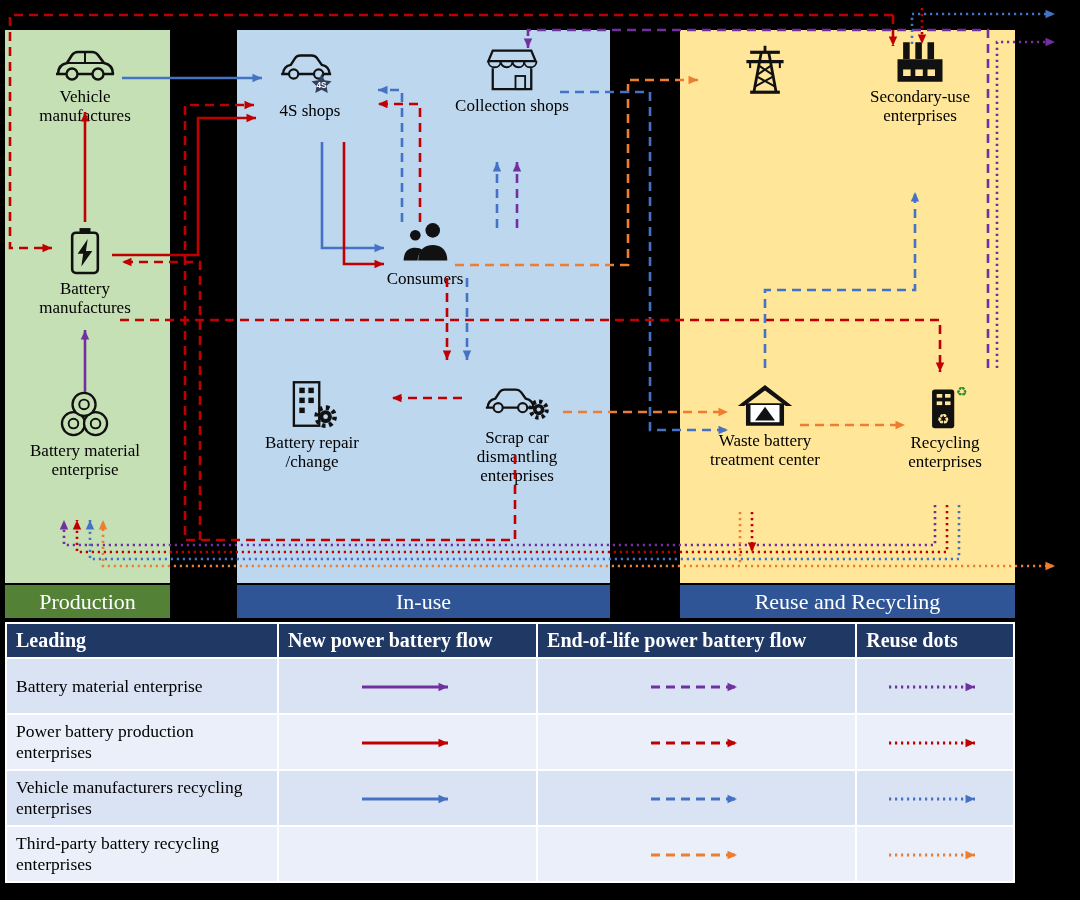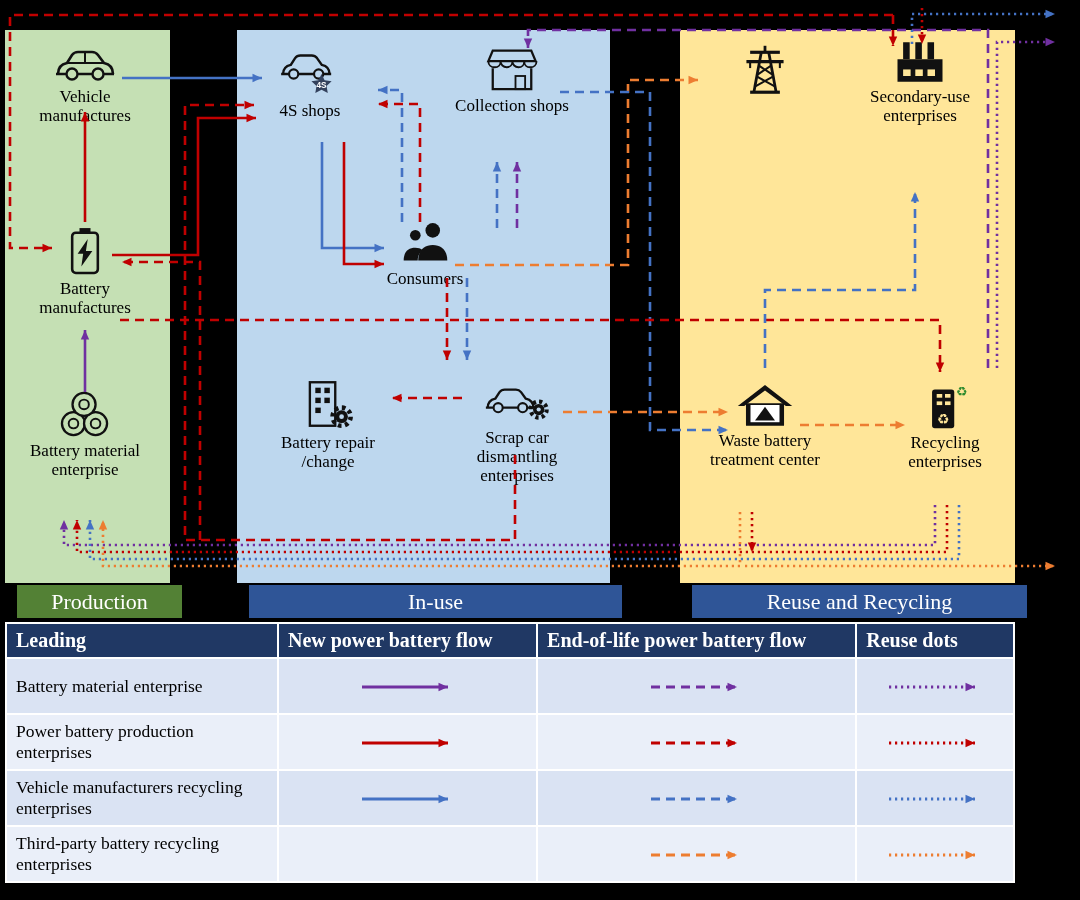--- a/index.html
+++ b/index.html
@@ -6,21 +6,21 @@
   body{width:1080px;height:900px;overflow:hidden;font-family:"Liberation Serif",serif;position:relative;}
   .diagram{position:absolute;left:0;top:0;width:1080px;height:620px;}
   .panel{position:absolute;top:30px;height:553px;z-index:1;}
   .panel.green{left:5px;width:165px;background:#c5e0b4;}
   .panel.blue{left:237px;width:373px;background:#bdd7ee;}
   .panel.yellow{left:680px;width:335px;background:#ffe699;}
   .node{position:absolute;display:flex;flex-direction:column;align-items:center;text-align:center;z-index:3;}
   .nlabel{font-size:17px;color:#000;line-height:1.13;margin-top:3px;}
   #arrow-layer{position:absolute;left:0;top:0;z-index:4;pointer-events:none;}
   .bar{position:absolute;top:585px;height:33px;display:flex;align-items:center;justify-content:center;
-       color:#fff;font-size:22px;z-index:2;margin-left:12px;}
+       color:#fff;font-size:22px;z-index:2;}
   .bar-prod{left:5px;width:165px;background:#538135;}
   .bar-inuse{left:237px;width:373px;background:#2f5597;}
   .bar-reuse{left:680px;width:335px;background:#2f5597;}
   table.legend{position:absolute;left:5px;top:622px;width:1010px;border-collapse:collapse;background:#fff;z-index:2;}
   table.legend th{background:#203864;color:#fff;font-size:20px;font-weight:bold;text-align:left;
        padding:5px 9px;border:2px solid #fff;height:22px;}
   table.legend td{font-size:17.5px;color:#000;padding:4px 9px;border:2px solid #fff;height:46px;vertical-align:middle;}
   table.legend tbody tr:nth-child(odd){background:#dae3f3;}
   table.legend tbody tr:nth-child(even){background:#eaeff9;}
   td.lab{width:262px;line-height:1.2;}
@@ -94,21 +94,21 @@
   <div class="node" style="left:365px;top:218px;width:120px">
     <svg width="62" height="48" viewBox="0 0 64 46">
       <circle cx="22" cy="16" r="5.5" fill="#111"></circle>
       <path d="M10 42 c0-9 5-13 12-13 3 0 5.5 .8 7.5 2.4 C26 34 24.5 38 24.5 42 z" fill="#111"></path>
       <circle cx="40" cy="11" r="7.5" fill="#111"></circle>
       <path d="M25 42 c0-11 6.5-16 15-16 s15 5 15 16 z" fill="#111"></path>
     </svg>
     <div class="nlabel">Consumers</div>
   </div>
 
-  <div class="node" style="left:268px;top:378px;width:120px">
+  <div class="node" style="left:252px;top:378px;width:120px">
     <svg width="58" height="52" viewBox="0 0 64 56">
       <rect x="12" y="4" width="28" height="48" fill="none" stroke="#111" stroke-width="2.6"></rect>
       <rect x="18" y="10" width="6" height="6" fill="#111"></rect>
         <rect x="28" y="10" width="6" height="6" fill="#111"></rect>
       <rect x="18" y="21" width="6" height="6" fill="#111"></rect>
         <rect x="28" y="21" width="6" height="6" fill="#111"></rect>
       <rect x="18" y="32" width="6" height="6" fill="#111"></rect>
       <circle cx="47" cy="42" r="10" fill="none" stroke="#111" stroke-width="5" stroke-dasharray="4 3.85"></circle>
       <circle cx="47" cy="42" r="7" fill="#111"></circle>
       <circle cx="47" cy="42" r="2.6" fill="#bdd7ee"></circle>

